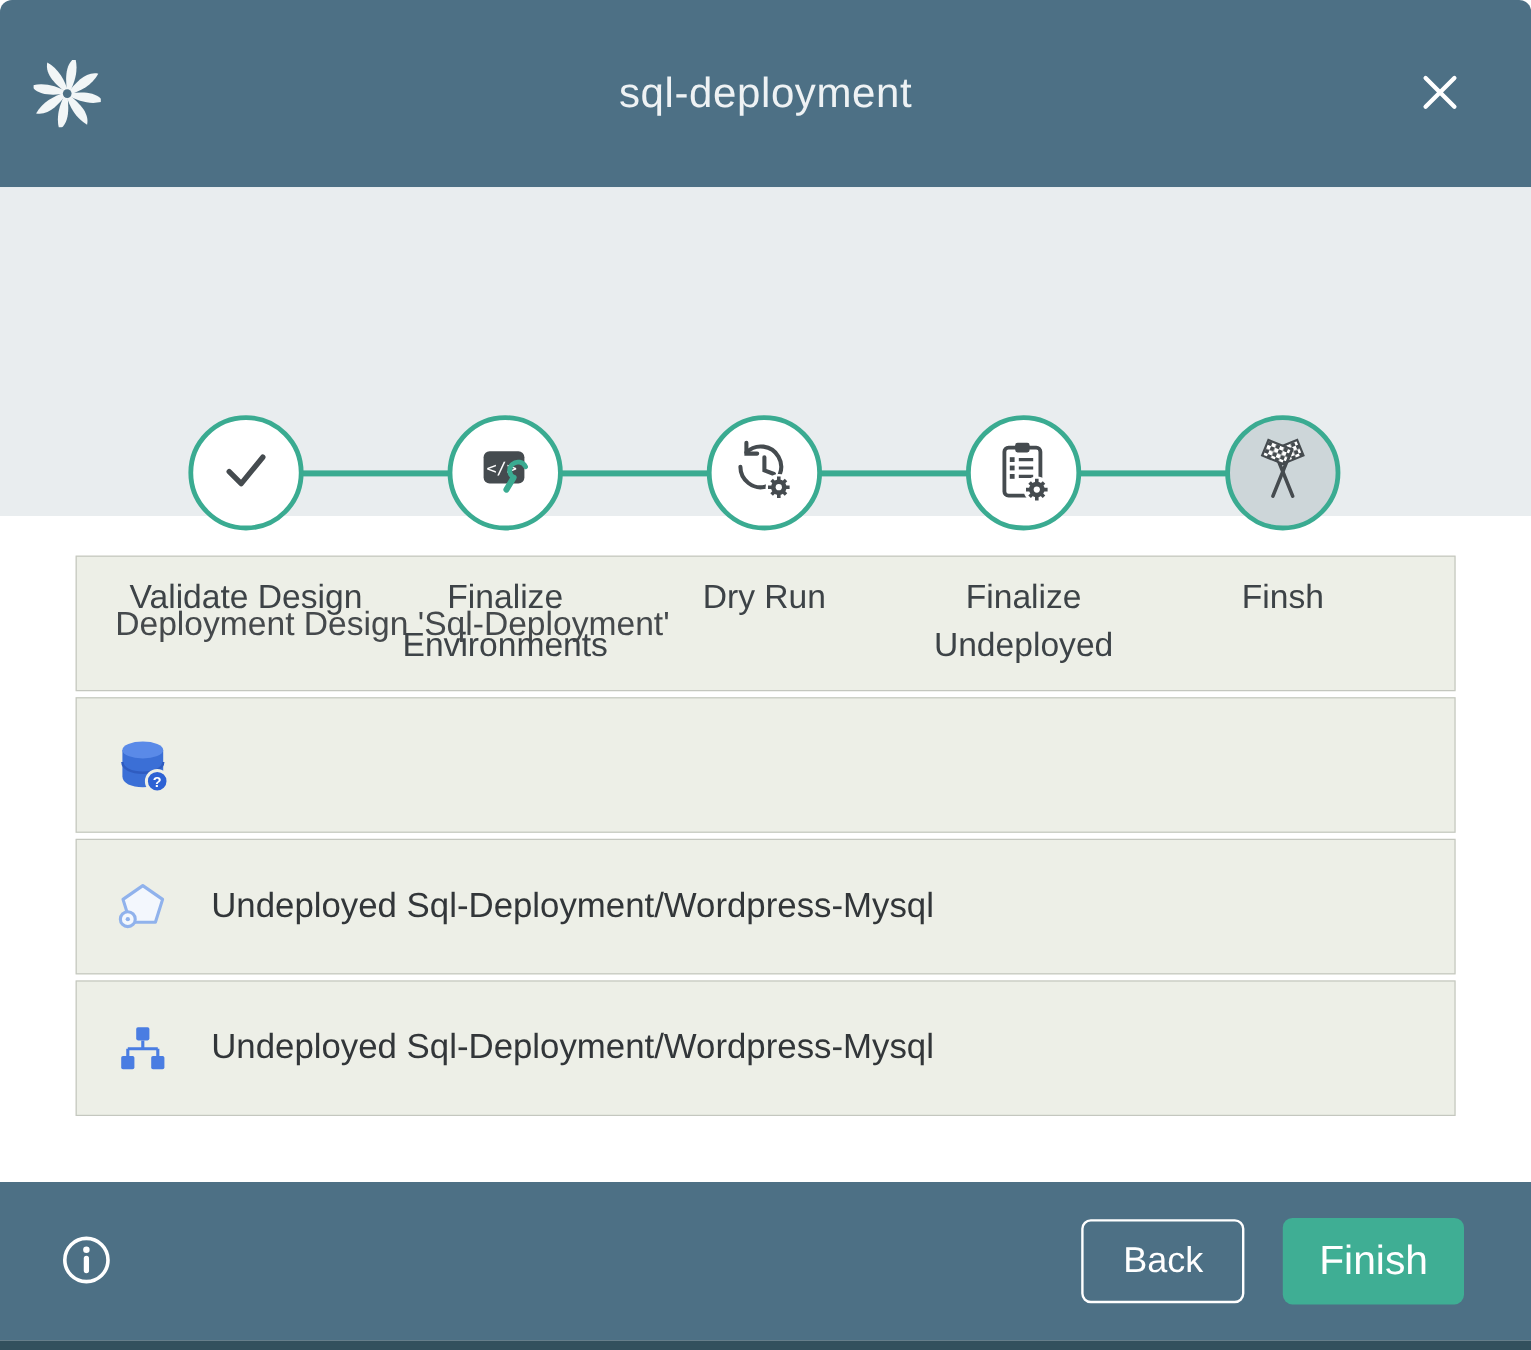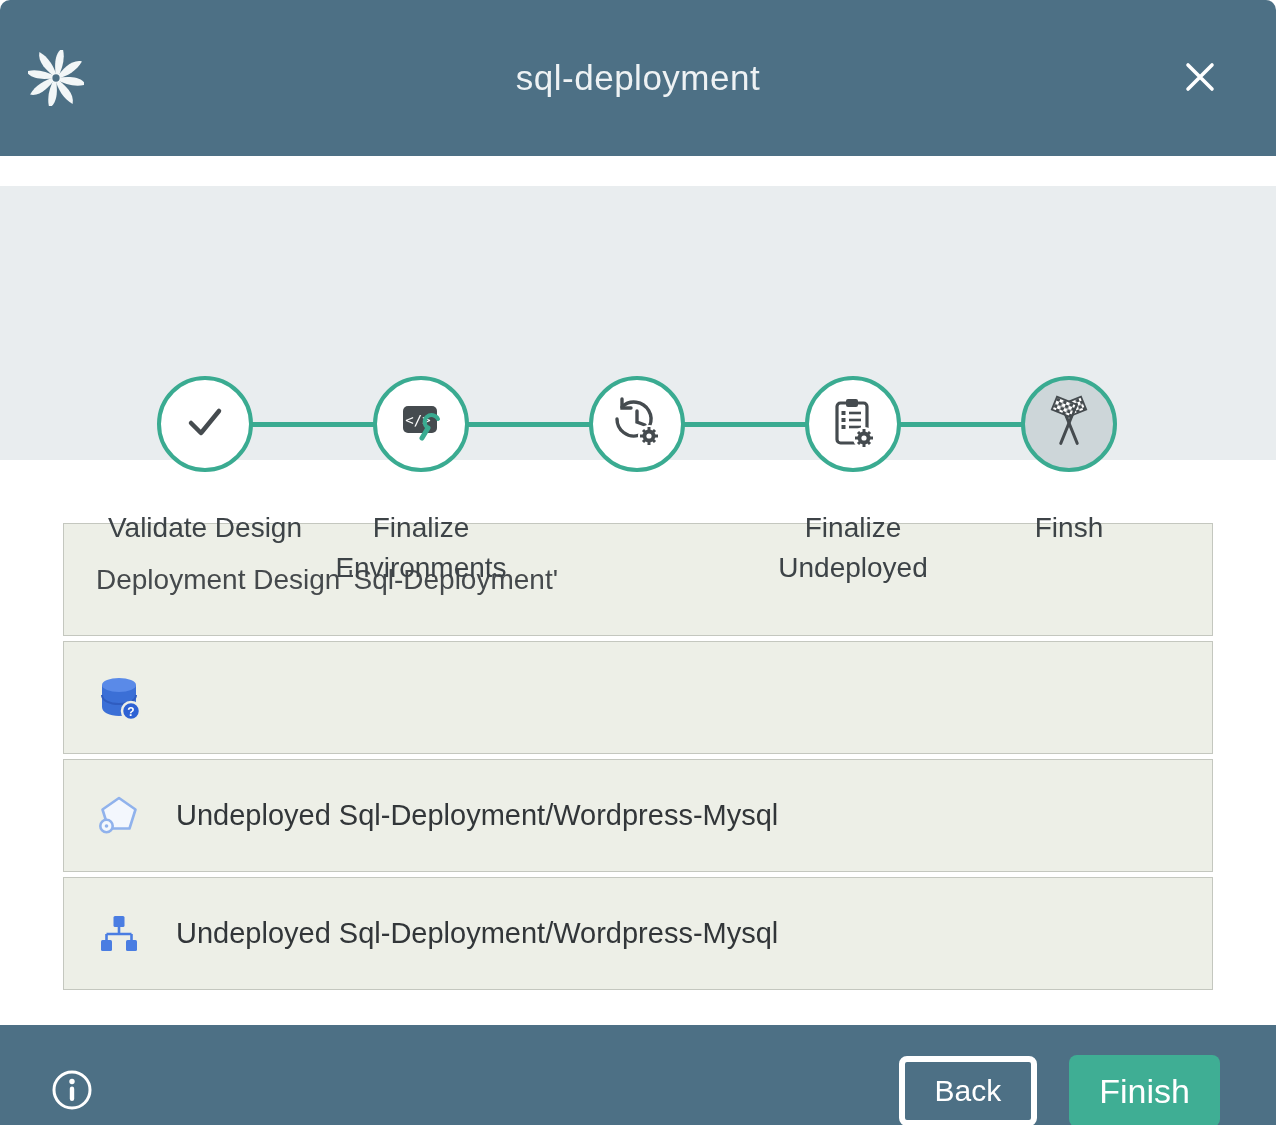--- a/index.html
+++ b/index.html
@@ -8,21 +8,20 @@
     font-family: "Liberation Sans", sans-serif;
     background: #ffffff;
     overflow: hidden;
   }
   .window {
     width: 1276px; height: 1125px;
     display: flex; flex-direction: column;
     border-radius: 10px 10px 0 0;
     overflow: hidden;
     background: #ffffff;
-    gap: 30px;
   }
 
   
   .header {
     height: 156px; flex: 0 0 156px;
     background: #4d7085;
     position: relative;
     display: flex; align-items: center; justify-content: center;
   }
   .logo { position: absolute; left: 28px; top: 50px; width: 56px; height: 56px; }
@@ -91,21 +90,21 @@
     padding: 0 56px 0 48px;
   }
   .bottom-edge { height: 8px; flex: 0 0 8px; background: #32505d; }
   .info-btn {
     width: 48px; height: 48px; background: transparent; border: none; cursor: pointer;
     display: flex; align-items: center; justify-content: center;
   }
   .spacer { flex: 1 1 auto; }
   .back-btn {
     min-width: 136px; height: 70px;
-    background: transparent; border: 6px solid #ffffff; border-radius: 8px;
+    background: transparent; border: 2px solid #ffffff; border-radius: 8px;
     color: #ffffff; font-size: 30px; font-family: "Liberation Sans", sans-serif;
     cursor: pointer; margin-right: 32px; padding: 12px 30px;
   }
   .finish-btn {
     min-width: 148px; height: 72px;
     background: #3fae94; border: none; border-radius: 8px;
     color: #ffffff; font-size: 34px; font-family: "Liberation Sans", sans-serif;
     cursor: pointer; padding: 0 30px;
   }
 </style>
@@ -179,20 +178,21 @@
             <line x1="40" y1="33" x2="40" y2="51"></line>
             <line x1="31" y1="42" x2="49" y2="42"></line>
             <line x1="34" y1="36" x2="46" y2="48"></line>
             <line x1="34" y1="48" x2="46" y2="36"></line>
           </g>
           <circle cx="40" cy="42" r="6.5" fill="#454b4f"></circle>
           <circle cx="40" cy="42" r="2.6" fill="#ffffff"></circle>
         </svg>
       </span>
     </div>
+    <div class="step-label s3">Dry Run</div>
 
     <div class="step-circle s4">
       <span>
         <svg width="54" height="56" viewBox="0 0 54 56">
           <rect x="11" y="9" width="30" height="40" rx="3.5" fill="none" stroke="#454b4f" stroke-width="3.2"></rect>
           <rect x="20" y="5" width="12" height="8" rx="2" fill="#454b4f"></rect>
           <g stroke="#454b4f" stroke-width="2.6">
             <line x1="23" y1="19" x2="35" y2="19"></line>
             <line x1="23" y1="26" x2="35" y2="26"></line>
             <line x1="23" y1="33" x2="35" y2="33"></line>

